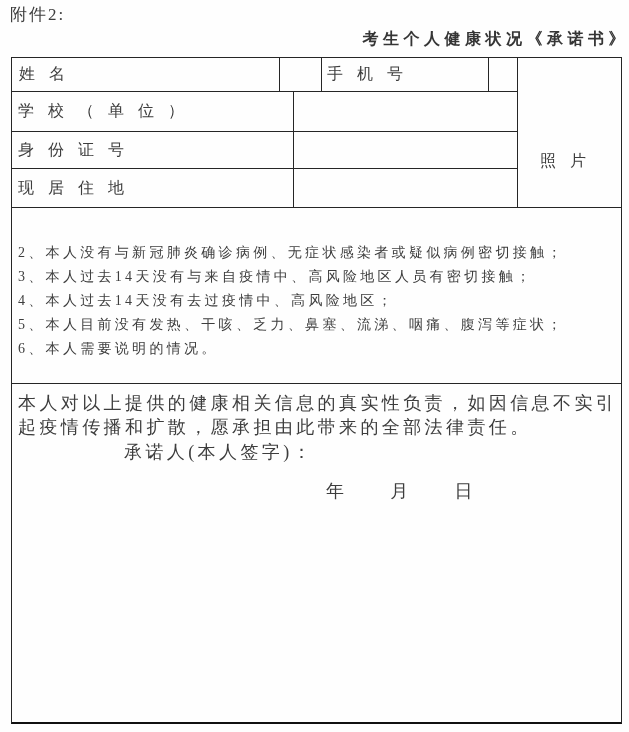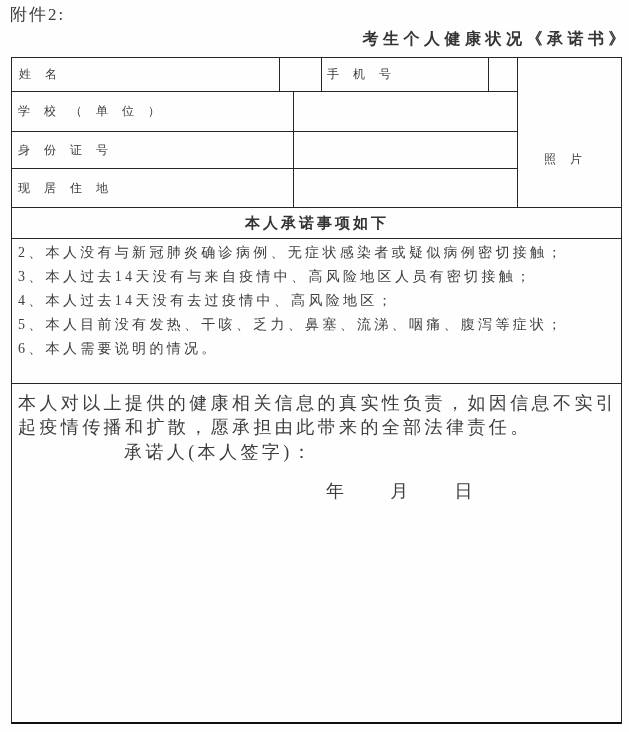--- a/index.html
+++ b/index.html
@@ -7,21 +7,21 @@
     position:relative;width:629px;height:732px;background:#fefefe;overflow:hidden;
     font-family:"Liberation Serif","DejaVu Serif",serif;color:#3d3d3d;
   }
   .attachment{position:absolute;left:10px;top:3px;font-size:17px;letter-spacing:2px;}
   .doc-title{position:absolute;left:0;right:0;top:29px;text-align:right;
     font-size:16px;font-weight:bold;letter-spacing:4.5px;color:#353535;}
   .form-table{position:absolute;left:11px;top:57px;box-sizing:border-box;
     width:611px;height:667px;border:1px solid #262626;border-bottom-width:2px;border-bottom-color:#101010;}
   .cell{position:absolute;box-sizing:border-box;display:flex;align-items:center;
     border-right:1px solid #262626;border-bottom:1px solid #262626;
-    font-size:12px;letter-spacing:14px;white-space:nowrap;overflow:hidden;}
+    font-size:16px;letter-spacing:14px;white-space:nowrap;overflow:hidden;}
   .cell.no-r{border-right:none;}
   .cell.no-b{border-bottom:none;}
   .lbl{padding-left:7px;}
   .photo-cell{justify-content:center;align-items:flex-start;padding-top:93px;}
   .section-header{justify-content:center;font-weight:bold;font-size:15px;
     letter-spacing:3px;color:#333;}
   .items-cell{display:block;padding:2px 8px 0 6px;line-height:24.1px;
     font-size:14px;letter-spacing:3.3px;}
   .items-cell div{white-space:nowrap;}
   .bottom-cell{display:block;padding:7px 8px 0 6px;font-size:18px;
@@ -49,21 +49,20 @@
 
     <div class="cell lbl" style="left:0;top:34px;width:282px;height:40px;padding-left:6px;">学校（单位）</div>
     <div class="cell" style="left:282px;top:34px;width:224px;height:40px;"></div>
 
     <div class="cell lbl" style="left:0;top:74px;width:282px;height:37px;padding-left:6px;">身份证号</div>
     <div class="cell" style="left:282px;top:74px;width:224px;height:37px;"></div>
 
     <div class="cell lbl" style="left:0;top:111px;width:282px;height:39px;padding-left:6px;">现居住地</div>
     <div class="cell" style="left:282px;top:111px;width:224px;height:39px;"></div>
 
-    <div class="cell no-r section-header" style="left:0;top:150px;width:610px;height:31px;">本人承诺事项如下</div>
 
     <div class="cell no-r items-cell" style="left:0;top:181px;width:610px;height:145px;">
       <div>2、本人没有与新冠肺炎确诊病例、无症状感染者或疑似病例密切接触；</div>
       <div>3、本人过去14天没有与来自疫情中、高风险地区人员有密切接触；</div>
       <div>4、本人过去14天没有去过疫情中、高风险地区；</div>
       <div>5、本人目前没有发热、干咳、乏力、鼻塞、流涕、咽痛、腹泻等症状；</div>
       <div>6、本人需要说明的情况。</div>
     </div>
 
     <div class="cell no-r no-b bottom-cell" style="left:0;top:326px;width:610px;height:339px;">

